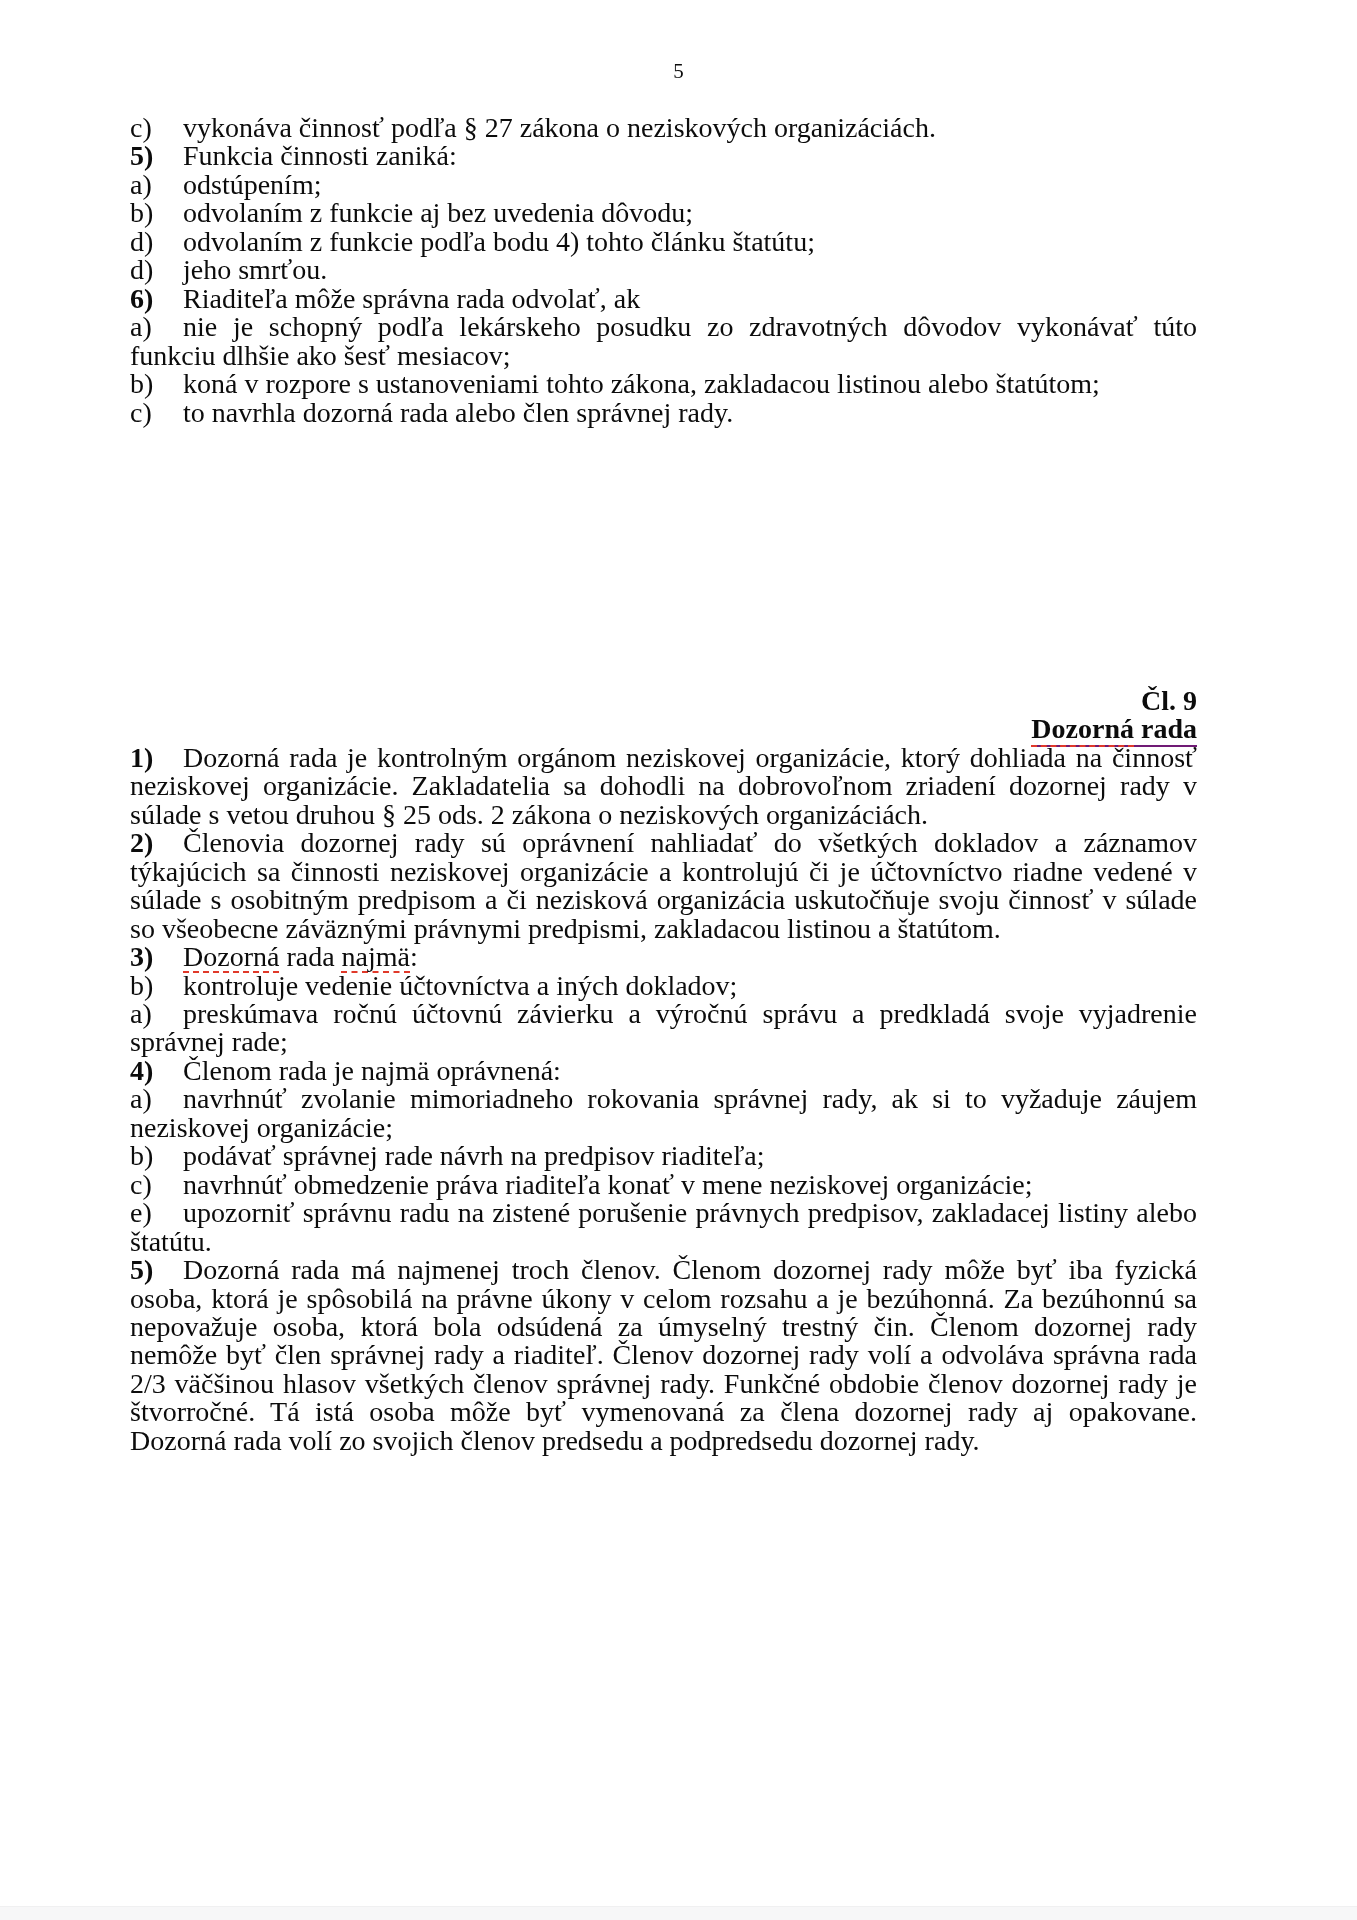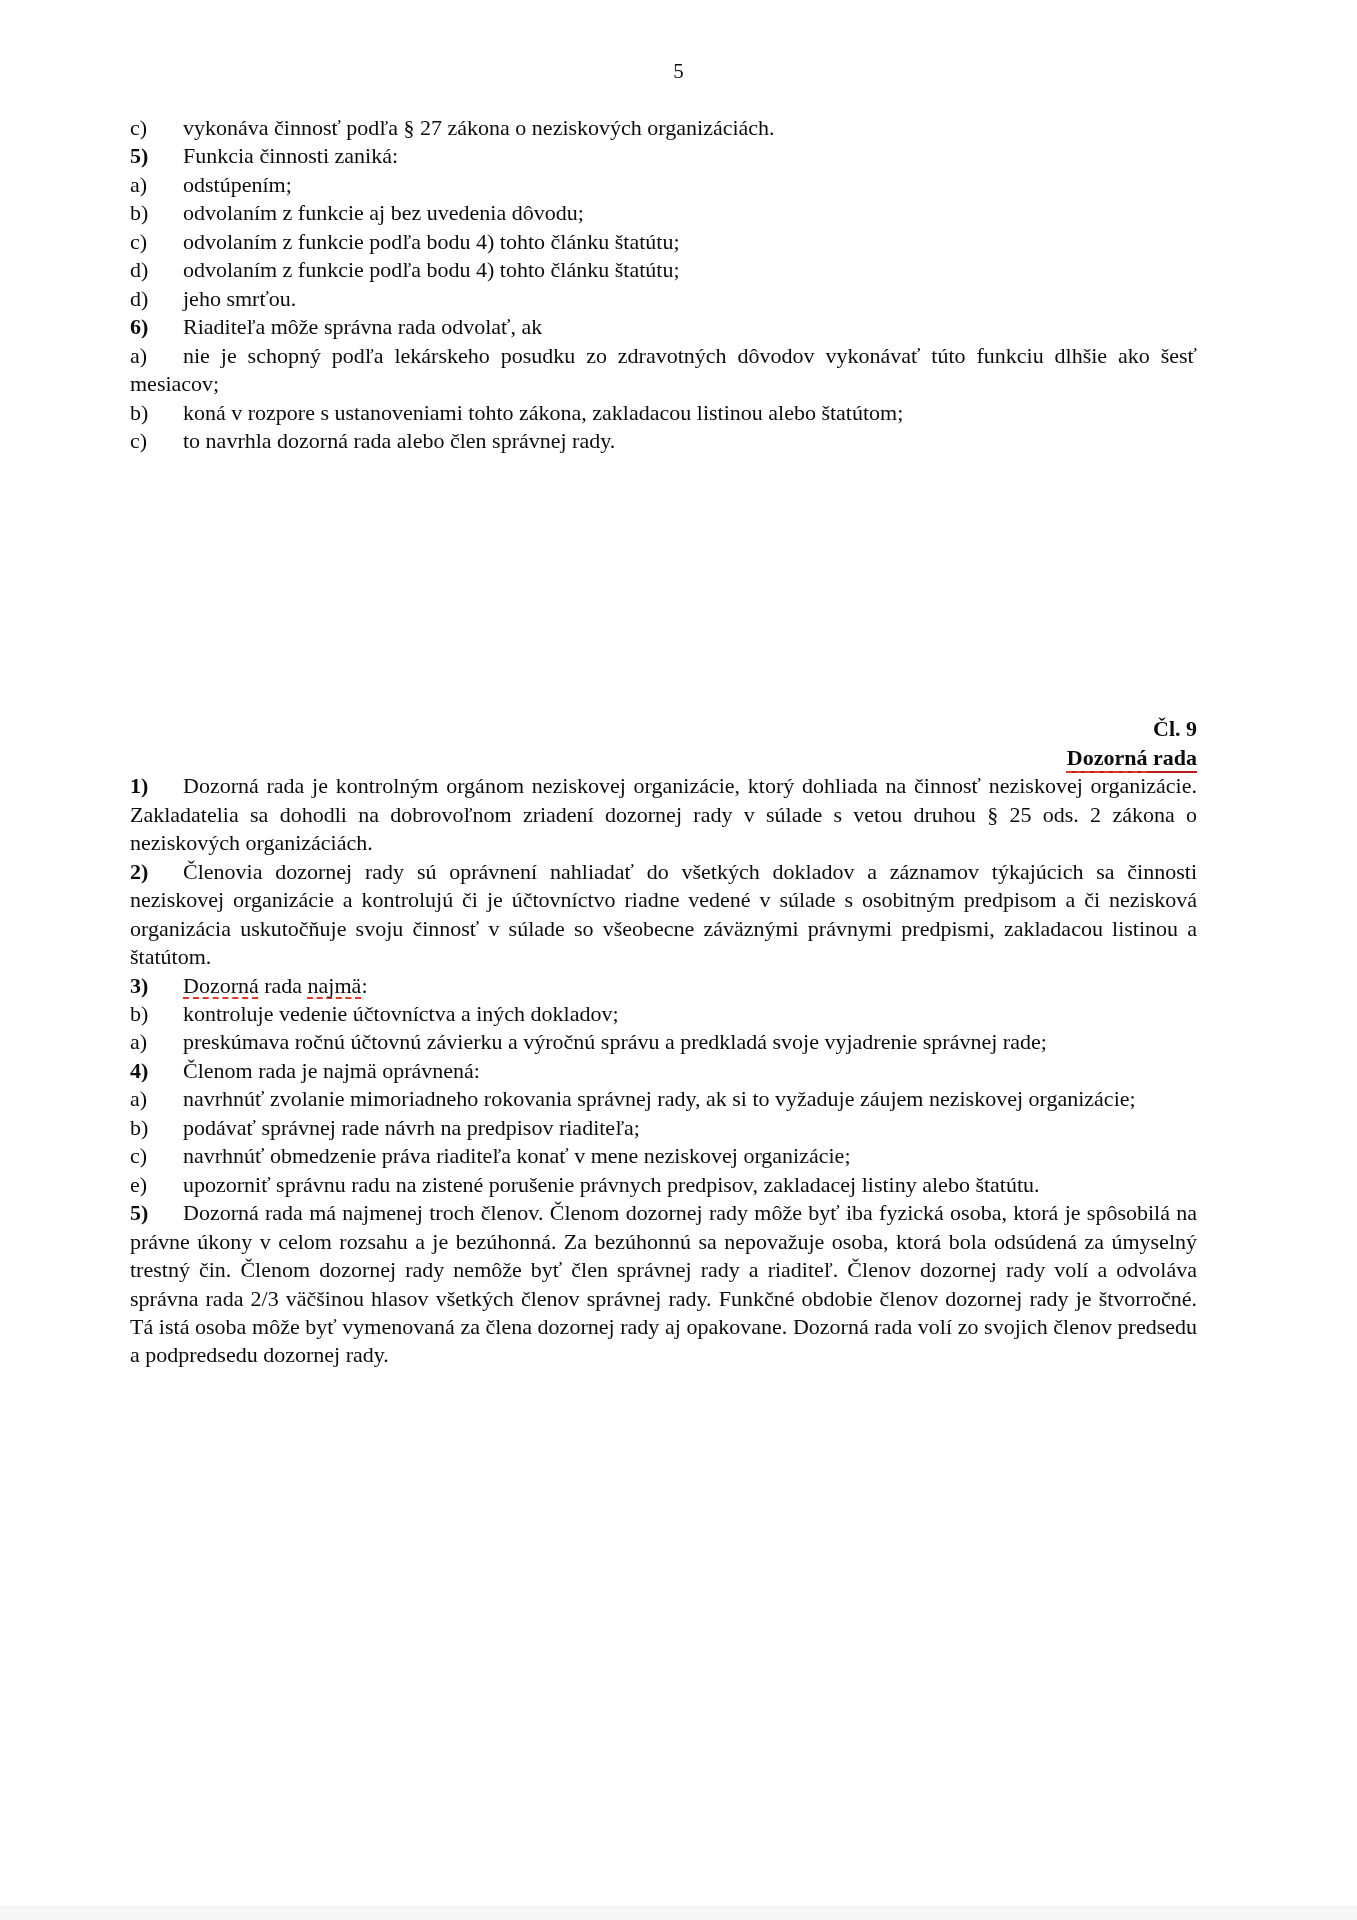--- a/index.html
+++ b/index.html
@@ -18,30 +18,30 @@
   .page-number {
     padding-top: 58px;
     text-align: center;
     font-size: 21px;
     line-height: 26px;
   }
   .doc {
     width: 1067px;
     margin-left: 130px;
     margin-top: 30px;
-    font-size: 22px;
+    font-size: 28px;
     line-height: 28.45px;
     text-align: justify;
   }
   .para { margin: 0; }
   .label { display: inline-block; width: 53px; }
   .b { font-weight: bold; }
   .center { text-align: right; font-weight: bold; }
   .hu {
-    border-bottom: 2px solid #b91c1c;
+    border-bottom: 2px solid #701a75;
     padding-bottom: 1px;
     font-weight: bold;
   }
   .spell {
     text-decoration: underline 2px dashed #e0392a;
     text-underline-offset: 5px;
     text-decoration-skip-ink: none;
   }
   .hu .spell { text-underline-offset: 7px; }
   .section-gap { height: 260px; }
@@ -60,21 +60,20 @@
 
   <div class="page-number">5</div>
 
   <div class="doc">
 
     <div>
         <p class="para"><span class="label">c)</span><span>vykonáva činnosť podľa § 27 zákona o neziskových organizáciách.</span></p>
         <p class="para"><span class="label b">5)</span><span>Funkcia činnosti zaniká:</span></p>
         <p class="para"><span class="label">a)</span><span>odstúpením;</span></p>
         <p class="para"><span class="label">b)</span><span>odvolaním z funkcie aj bez uvedenia dôvodu;</span></p>
-        <p class="para"><span class="label">c)</span><span>odvolaním z funkcie podľa bodu 4) tohto článku štatútu;</span></p>
         <p class="para"><span class="label">d)</span><span>odvolaním z funkcie podľa bodu 4) tohto článku štatútu;</span></p>
         <p class="para"><span class="label">d)</span><span>jeho smrťou.</span></p>
         <p class="para"><span class="label b">6)</span><span>Riaditeľa môže správna rada odvolať, ak</span></p>
         <p class="para"><span class="label">a)</span><span>nie je schopný podľa lekárskeho posudku zo zdravotných dôvodov vykonávať túto funkciu dlhšie ako šesť mesiacov;</span></p>
         <p class="para"><span class="label">b)</span><span>koná v rozpore s ustanoveniami tohto zákona, zakladacou listinou alebo štatútom;</span></p>
         <p class="para"><span class="label">c)</span><span>to navrhla dozorná rada alebo člen správnej rady.</span></p>
       </div>
 
     <div class="section-gap"></div>
 

